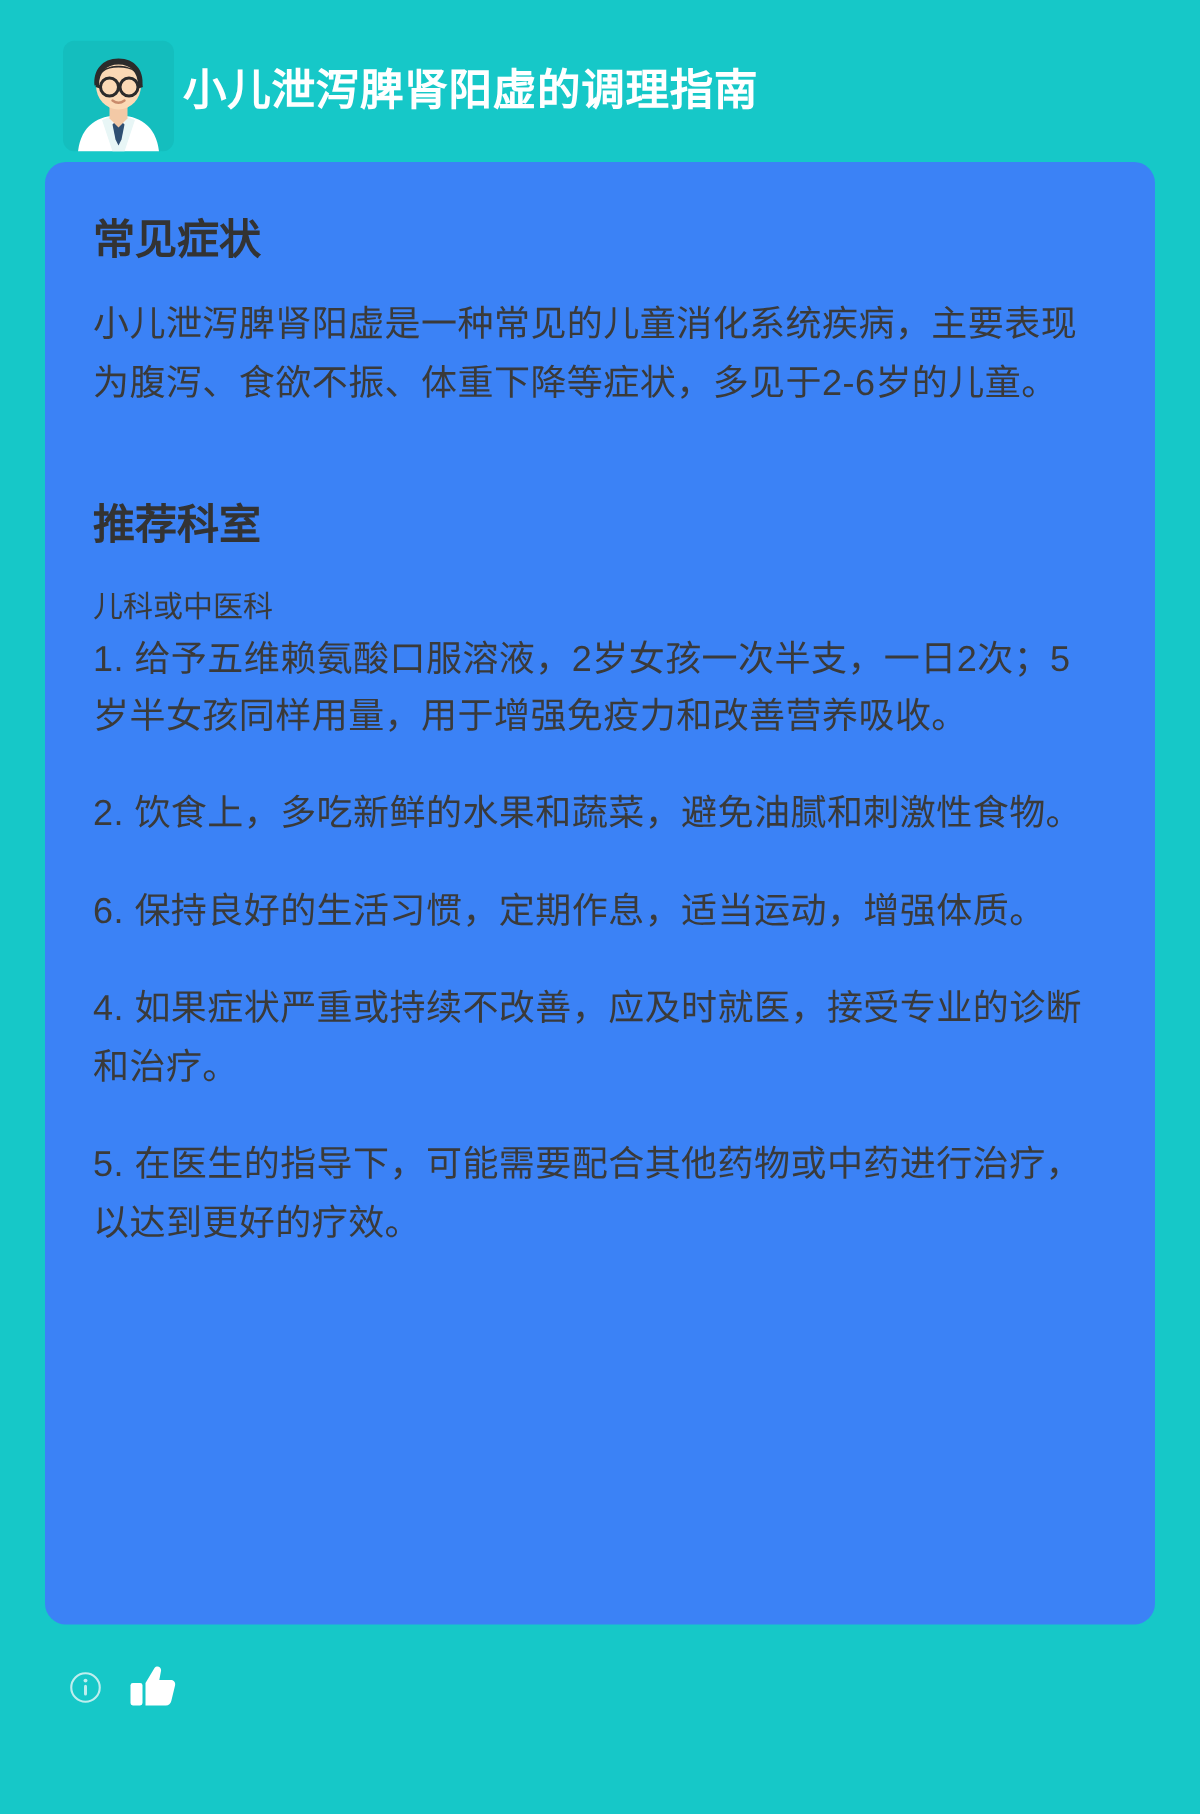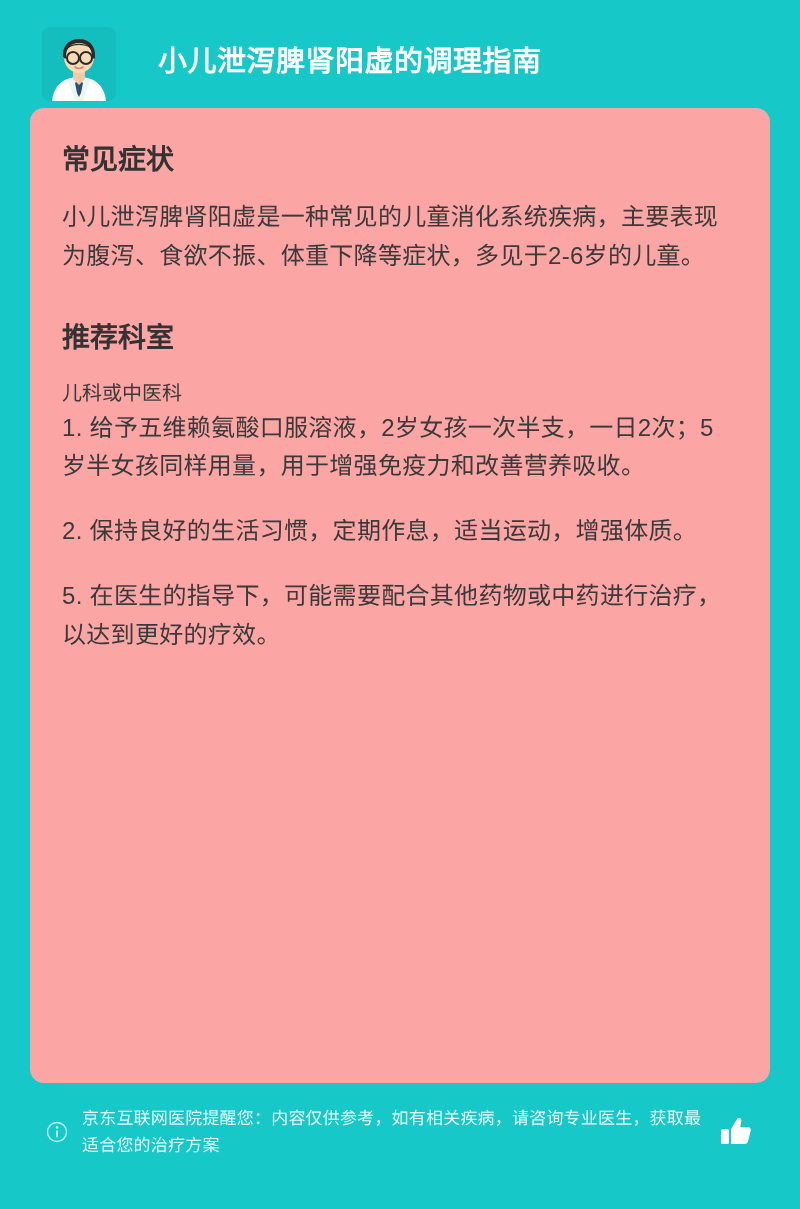--- a/index.html
+++ b/index.html
@@ -21,55 +21,54 @@
     background: #16c8c8;
     padding: 28px 30px 0 30px;
   }
   
   .header {
     position: relative;
     height: 72px;
     display: flex;
     align-items: center;
     padding-left: 12px;
-    gap: 36px;
   }
   .avatar {
     position: relative;
     width: 74px;
     height: 74px;
     flex: 0 0 74px;
     margin-right: 6px;
   }
   .avatar svg { display: block; }
   .header-title {
     color: #ffffff;
     font-size: 29px;
     font-weight: bold;
     letter-spacing: 0.5px;
     line-height: 1.2;
     padding-bottom: 6px;
   }
   
   .card {
-    background: #fca5a5;
+    background: #3b82f6;
     border-radius: 14px;
     margin-top: 8px;
     padding: 34px 32px 40px 32px;
     width: 740px;
     min-height: 975px;
   }
   h2.section-title {
     font-size: 28px;
     font-weight: bold;
     color: #333333;
     margin: 0 0 20px 0;
     line-height: 1.3;
   }
-  h2.section-title.spaced { margin-top: 44px; }
+  h2.section-title.spaced { margin-top: 56px; }
   p.body-text {
     font-size: 24px;
     color: #3a3a3a;
     line-height: 1.62;
     margin: 0 0 11px 0;
     letter-spacing: 0.3px;
   }
   p.dept-text {
     font-size: 20px;
     color: #3a3a3a;
@@ -158,35 +157,36 @@
   <div class="card">
 
     <h2 class="section-title">常见症状</h2>
     <p class="body-text">小儿泄泻脾肾阳虚是一种常见的儿童消化系统疾病，主要表现为腹泻、食欲不振、体重下降等症状，多见于2-6岁的儿童。</p>
 
     <h2 class="section-title spaced">推荐科室</h2>
     <p class="dept-text">儿科或中医科</p>
 
     <ol class="points">
       <li>1. 给予五维赖氨酸口服溶液，2岁女孩一次半支，一日2次；5岁半女孩同样用量，用于增强免疫力和改善营养吸收。</li>
-      <li>2. 保持良好的生活习惯，定期作息，适当运动，增强体质。</li>
+      <li>2. 饮食上，多吃新鲜的水果和蔬菜，避免油腻和刺激性食物。</li>
+      <li>6. 保持良好的生活习惯，定期作息，适当运动，增强体质。</li>
+      <li>4. 如果症状严重或持续不改善，应及时就医，接受专业的诊断和治疗。</li>
       <li>5. 在医生的指导下，可能需要配合其他药物或中药进行治疗，以达到更好的疗效。</li>
     </ol>
 
   </div>
 
   <div class="footer">
     <div class="footer-icon">
       <svg width="22" height="22" viewBox="0 0 22 22" xmlns="http://www.w3.org/2000/svg">
         <circle cx="11" cy="11" r="9.5" fill="none" stroke="#bfeeee" stroke-width="1.4"></circle>
         <circle cx="11" cy="6.4" r="1.3" fill="#bfeeee"></circle>
         <rect x="10" y="9.2" width="2" height="7.2" rx="1" fill="#bfeeee"></rect>
       </svg>
     </div>
-    <div class="footer-text">京东互联网医院提醒您：内容仅供参考，如有相关疾病，请咨询专业医生，获取最适合您的治疗方案</div>
     <div class="thumb-icon">
       <svg width="36" height="36" viewBox="0 0 36 36" xmlns="http://www.w3.org/2000/svg">
         <rect x="3" y="15" width="8" height="15" rx="1.6" fill="#ffffff"></rect>
         <path d="M13 15 L19 5 C20.5 3.2 23.4 4 23.4 6.6 L22.2 13 L30 13 C32 13 33.2 14.8 32.7 16.6 L30.2 27 C29.8 28.8 28.4 30 26.6 30 L13 30 Z" fill="#ffffff"></path>
       </svg>
     </div>
   </div>
 
 </div>
 

